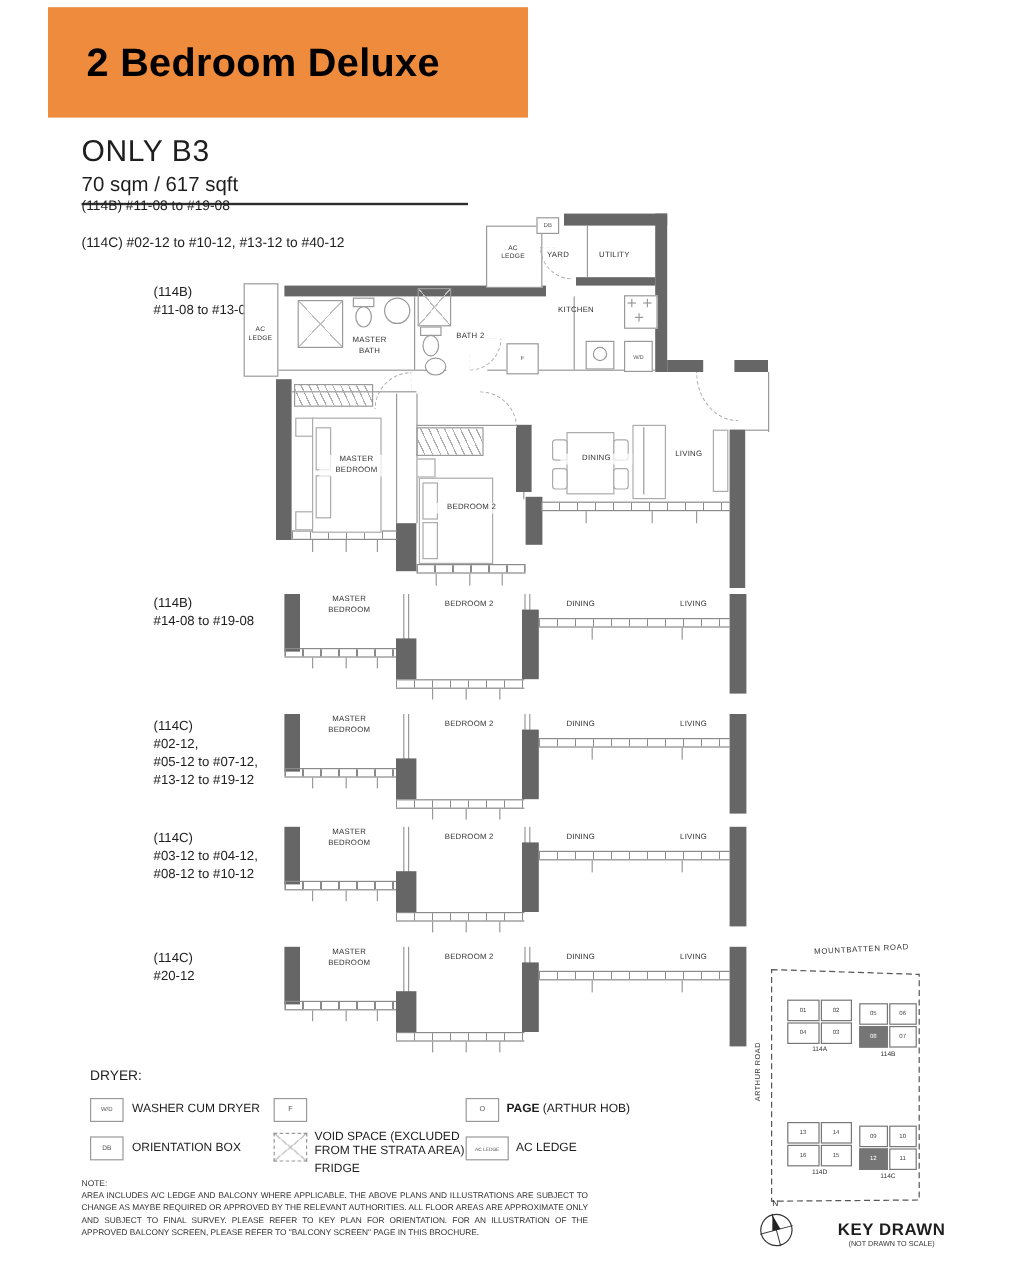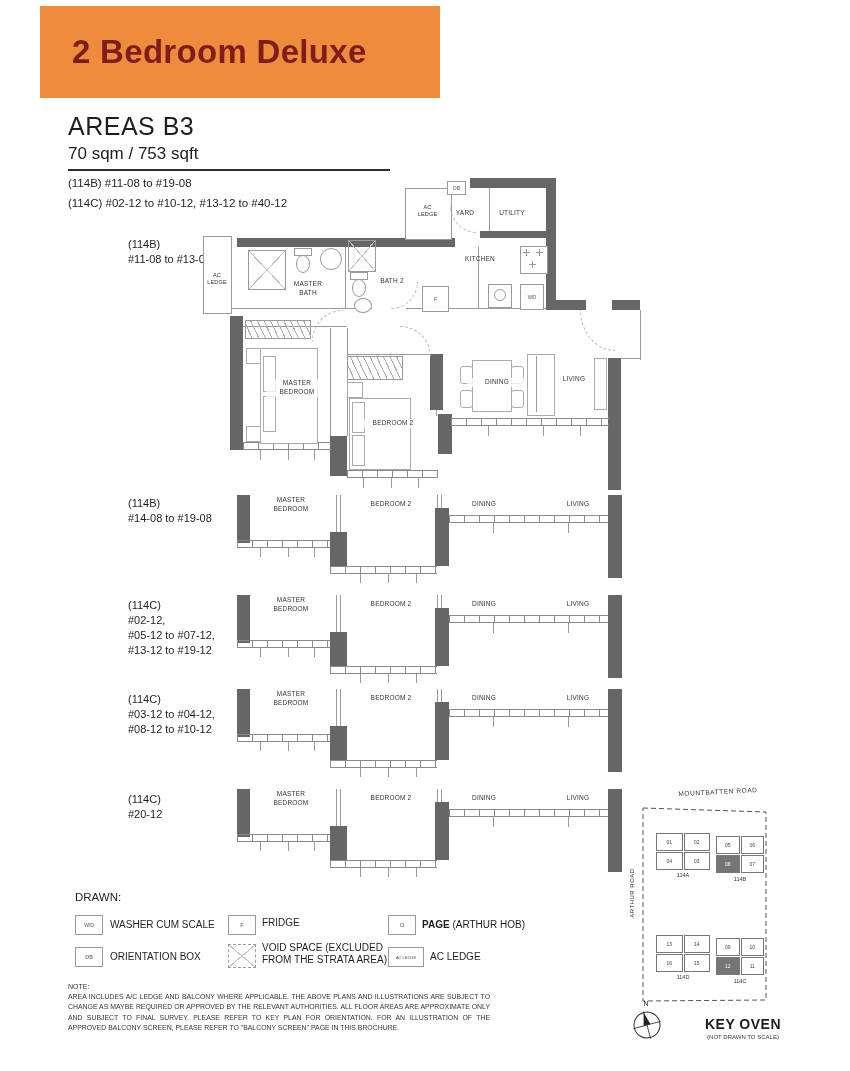--- a/index.html
+++ b/index.html
@@ -1,20 +1,20 @@
 <!DOCTYPE html>
 <html><head>
 <meta charset="utf-8">
 <style>
   html,body{margin:0;padding:0;background:#fff;}
   .page{position:relative;width:850px;height:1071px;background:#fff;overflow:hidden;
         font-family:"Liberation Sans",sans-serif;color:#222;}
   
   .banner{position:absolute;left:40px;top:6px;width:400px;height:92px;display:flex;align-items:center;}
-  .banner h1{margin:0 0 0 32px;font-size:33px;font-weight:bold;color:#7f1d1d;letter-spacing:.3px;}
+  .banner h1{margin:0 0 0 32px;font-size:33px;font-weight:bold;color:#000000;letter-spacing:.3px;}
   
   .type{position:absolute;left:68px;top:112px;font-size:25px;color:#1e1e1e;letter-spacing:.5px;}
   .area{position:absolute;left:68px;top:144px;font-size:17px;color:#1e1e1e;}
   .hr{position:absolute;left:68px;top:169px;width:322px;height:2px;background:#2e2e2e;}
   .units{position:absolute;left:68px;font-size:11.5px;color:#1e1e1e;}
   
   .plan{position:absolute;}
   .w{position:absolute;background:#666;}
   .tl{position:absolute;background:#9a9a9a;}
   .box{position:absolute;border:1px solid #9a9a9a;background:#fff;}
@@ -66,24 +66,24 @@
 </style>
 </head>
 <body>
 
 <div class="page">
 
   <div class="banner" style="background:#ee8b3d">
     <h1>2 Bedroom Deluxe</h1>
   </div>
 
-  <div class="type">AREAS B3</div>
-  <div class="area">70 sqm / 753 sqft</div>
+  <div class="type">ONLY B3</div>
+  <div class="area">70 sqm / 617 sqft</div>
   <div class="hr"></div>
-  <div class="units" style="top:177px">(114B) #11-08 to #19-08</div>
+  <div class="units" style="top:166px">(114B) #11-08 to #19-08</div>
   <div class="units" style="top:197px">(114C) #02-12 to #10-12, #13-12 to #40-12</div>
 
   <div class="stack" style="top:237px">(114B)
 #11-08 to #13-08</div>
 
   <div class="plan" style="left:148px;top:176px;width:520px;height:316px">
 
     <div class="w" style="left:322px;top:2px;width:86px;height:10px"></div>
     <div class="w" style="left:398px;top:2px;width:10px;height:132px"></div>
     <div class="w" style="left:408px;top:124px;width:30px;height:10px"></div>
@@ -306,25 +306,25 @@
   <div class="tl" style="left:420px;top:31px;width:1px;height:10px"></div>
   <div class="w" style="left:460px;top:3px;width:14px;height:83px"></div>
 </div>
     <div class="rlabel" style="left:108px;top:4px;width:70px">MASTER
 BEDROOM</div>
     <div class="rlabel" style="left:208px;top:8px;width:70px">BEDROOM 2</div>
     <div class="rlabel" style="left:301px;top:8px;width:70px">DINING</div>
     <div class="rlabel" style="left:395px;top:8px;width:70px">LIVING</div>
   </div>
 
-  <div class="lg-title">DRAWN:</div>
+  <div class="lg-title">DRYER:</div>
   <div class="lgbox" style="left:75px;top:915px;font-size:5px">W/D</div>
-  <div class="lgtext" style="left:110px;top:919px">WASHER CUM SCALE</div>
+  <div class="lgtext" style="left:110px;top:919px">WASHER CUM DRYER</div>
   <div class="lgbox" style="left:228px;top:915px">F</div>
-  <div class="lgtext" style="left:262px;top:917px">FRIDGE</div>
+  <div class="lgtext" style="left:262px;top:969px">FRIDGE</div>
   <div class="lgbox" style="left:388px;top:915px">O</div>
   <div class="lgtext" style="left:422px;top:919px"><b>PAGE</b><span> (ARTHUR HOB)</span></div>
   <div class="lgbox" style="left:75px;top:947px;font-size:5.5px">DB</div>
   <div class="lgtext" style="left:110px;top:951px">ORIENTATION BOX</div>
   <div class="xbox" style="left:228px;top:944px;width:26px;height:22px;border-style:dashed"></div>
   <div class="lgtext" style="left:262px;top:942px">VOID SPACE (EXCLUDED
 FROM THE STRATA AREA)</div>
   <div class="lgbox" style="left:388px;top:947px;width:34px;font-size:4px">AC LEDGE</div>
   <div class="lgtext" style="left:430px;top:951px">AC LEDGE</div>
 
@@ -372,17 +372,17 @@
 
     <div class="kp-n">N</div>
     <svg width="30" height="30" viewBox="0 0 30 30" style="position:absolute;left:4px;top:222px">
       <g transform="rotate(-15 15 15)">
         <circle cx="15" cy="15" r="13" fill="none" stroke="#333" stroke-width="1"></circle>
         <line x1="15" y1="1" x2="15" y2="29" stroke="#333" stroke-width="0.8"></line>
         <line x1="1" y1="15" x2="29" y2="15" stroke="#333" stroke-width="0.8"></line>
         <polygon points="15,2 18.5,15 11.5,15" fill="#222"></polygon>
       </g>
     </svg>
-    <div class="kp-title">KEY OVEN</div>
+    <div class="kp-title">KEY DRAWN</div>
     <div class="kp-sub">(NOT DRAWN TO SCALE)</div>
   </div>
 
 </div>
 
 </body></html>

